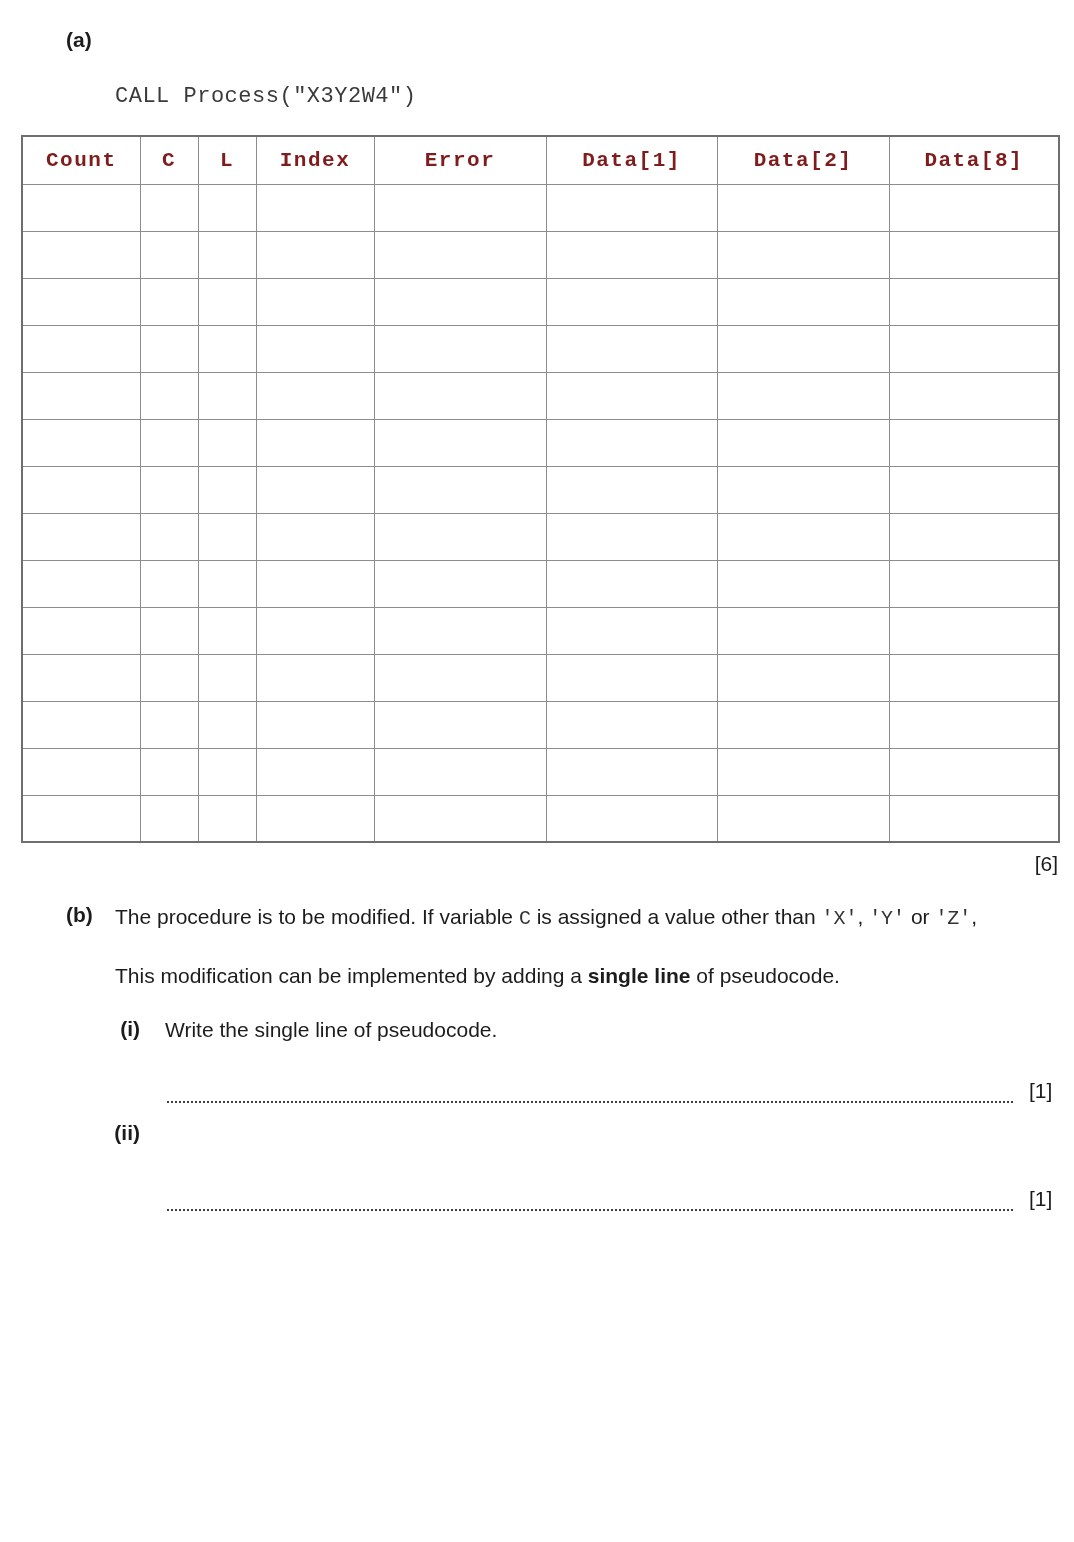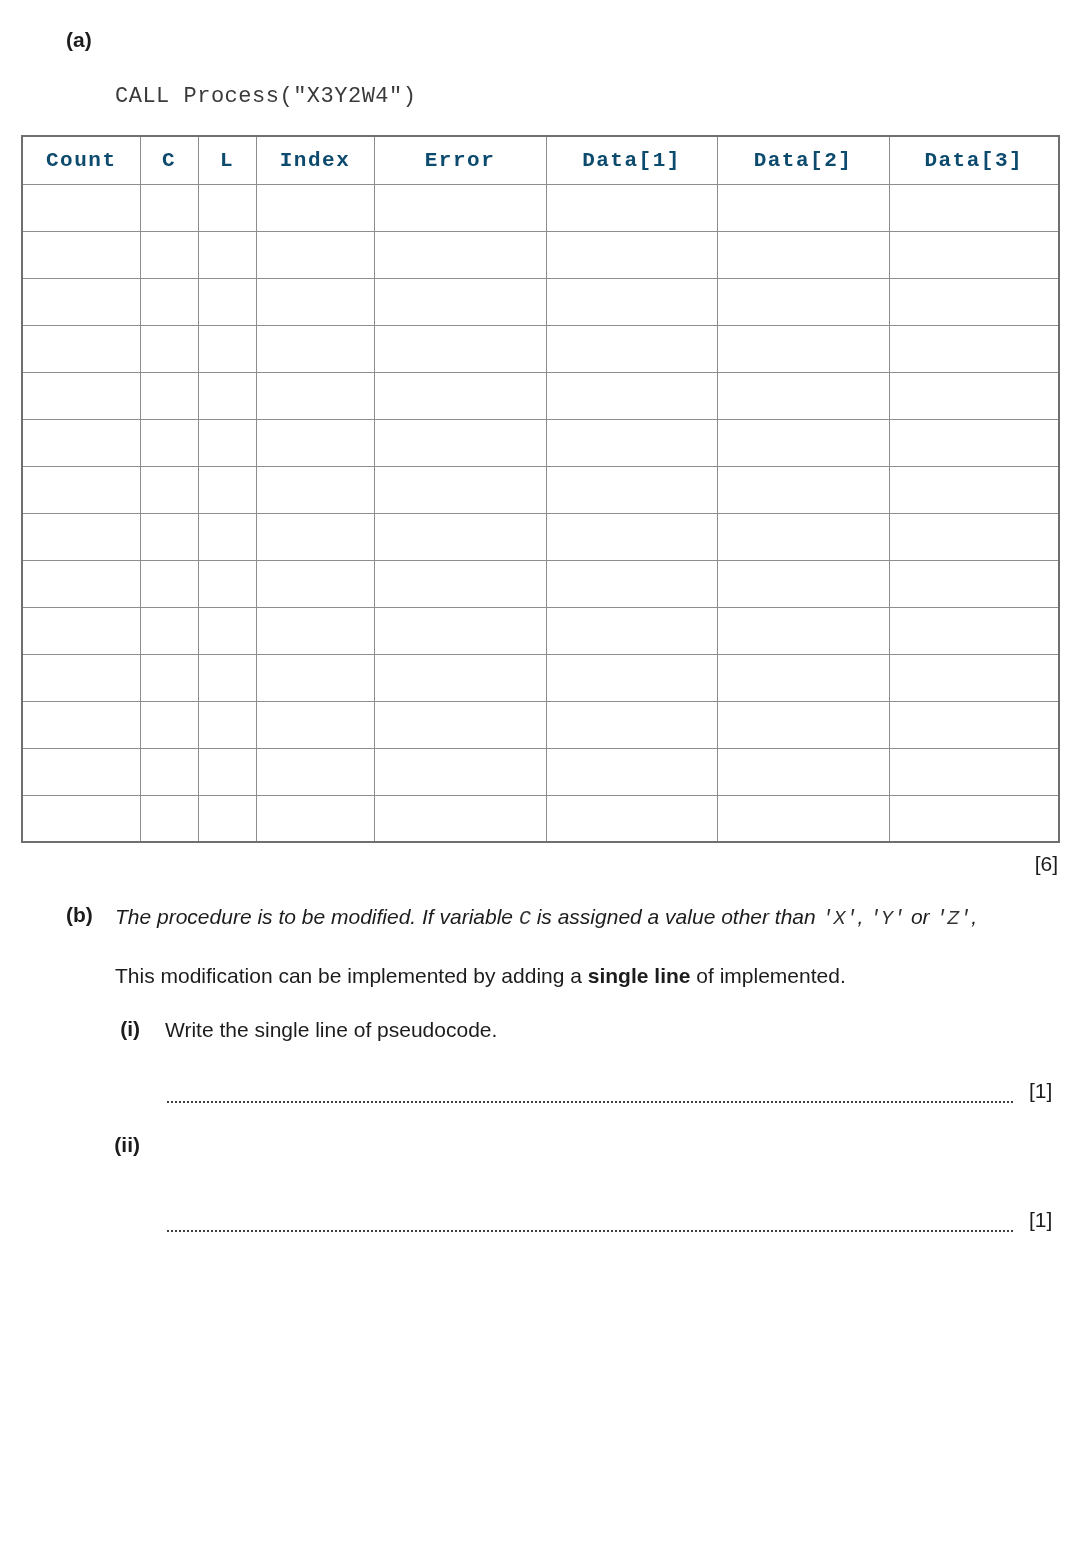--- a/index.html
+++ b/index.html
@@ -43,34 +43,34 @@
     background: #ffffff;
   }
   table.trace th {
     height: 48px;
     font-family: "Liberation Mono", "DejaVu Sans Mono", monospace;
     font-weight: bold;
     font-size: 21px;
     letter-spacing: 1.5px;
     text-align: center;
     vertical-align: middle;
-    color: #0c4a6e;
+    color: #7f1d1d;
   }
   table.trace td { height: 47px; }
 
   .marks-row {
     width: 1058px;
     margin-top: 8px;
     text-align: right;
     line-height: 26px;
   }
   .marks { color: #1c1c1c; }
 
   .part-b-row { margin-top: 26px; }
-  .rich-line { white-space: pre-wrap; line-height: 28px; font-style: italic; }
+  .rich-line { white-space: pre-wrap; line-height: 28px; }
   .mono {
     font-family: "Liberation Mono", "DejaVu Sans Mono", monospace;
     font-size: 0.95em;
     color: #333333;
   }
   .bold { font-weight: bold; margin-top: 40px; }
 
   .para {
     margin: 30px 0 0 115px;
     line-height: 26px;
@@ -91,21 +91,21 @@
     height: 26px;
   }
   .dotted-line {
     flex: 0 0 846px;
     height: 20px;
     border-bottom: 2.5px dotted #3f3f3f;
   }
   .answer-row .marks { margin-left: 16px; line-height: 24px; }
 
   .answer-row.second { margin-top: 40px; }
-  .sub-row.second { margin-top: 30px; flex-direction: column; }
+  .sub-row.second { margin-top: 18px; }
 </style>
 </head>
 <body>
 
 <div class="page">
 
   <div class="q-row part-a-row">
     <span class="q-label">(a)</span>
   </div>
 
@@ -124,21 +124,21 @@
     </colgroup>
     <thead>
       <tr>
           <th>Count</th>
           <th>C</th>
           <th>L</th>
           <th>Index</th>
           <th>Error</th>
           <th>Data[1]</th>
           <th>Data[2]</th>
-          <th>Data[3]</th>
+          <th>Data[8]</th>
         </tr>
     </thead>
     <tbody>
         <tr>
           <td></td>
           <td></td>
           <td></td>
           <td></td>
           <td></td>
           <td></td>
@@ -282,21 +282,21 @@
     <span class="marks">[6]</span>
   </div>
 
   <div class="q-row part-b-row">
     <span class="q-label">(b)</span>
     <div class="q-text">
       <div class="rich-line"><span>The procedure is to be modified. If variable </span><span class="mono">C</span><span> is assigned a value other than </span><span class="mono">'X'</span><span>, </span><span class="mono">'Y'</span><span> or </span><span class="mono">'Z'</span><span>,</span></div>
     </div>
   </div>
 
-  <div class="para"><span>This modification can be implemented by adding a </span><span class="bold">single line</span><span> of implemented.</span></div>
+  <div class="para"><span>This modification can be implemented by adding a </span><span class="bold">single line</span><span> of pseudocode.</span></div>
 
   <div class="sub-row">
     <span class="sub-label">(i)</span>
     <div class="sub-text">Write the single line of pseudocode.</div>
   </div>
   <div class="answer-row">
     <div class="dotted-line"></div>
     <span class="marks">[1]</span>
   </div>
 

